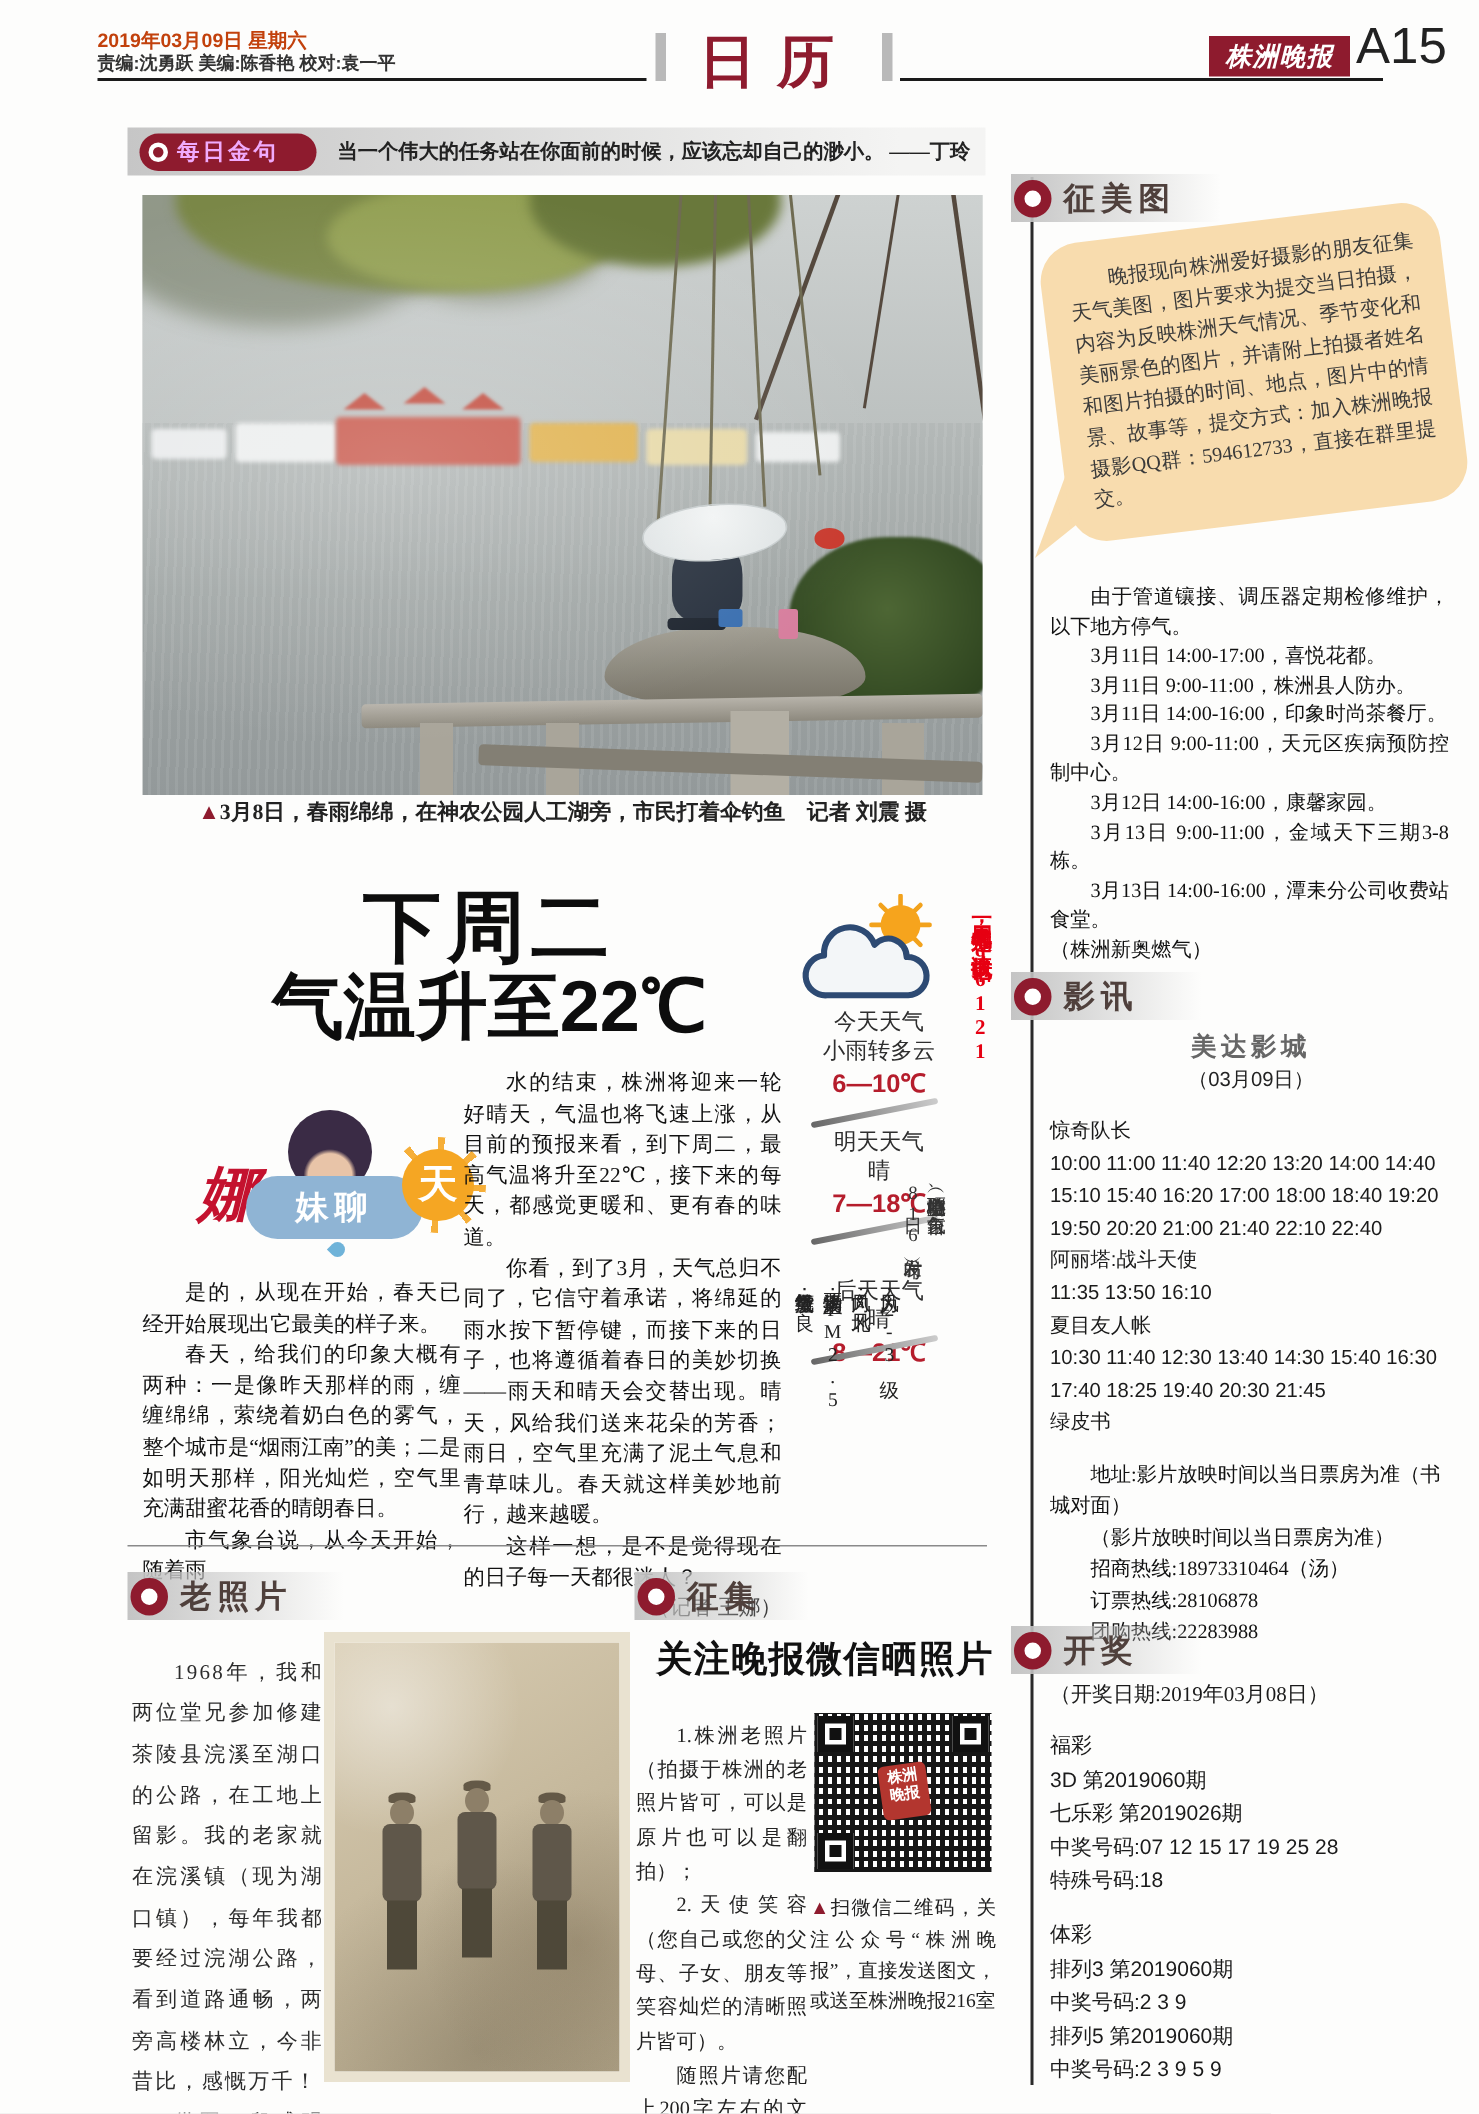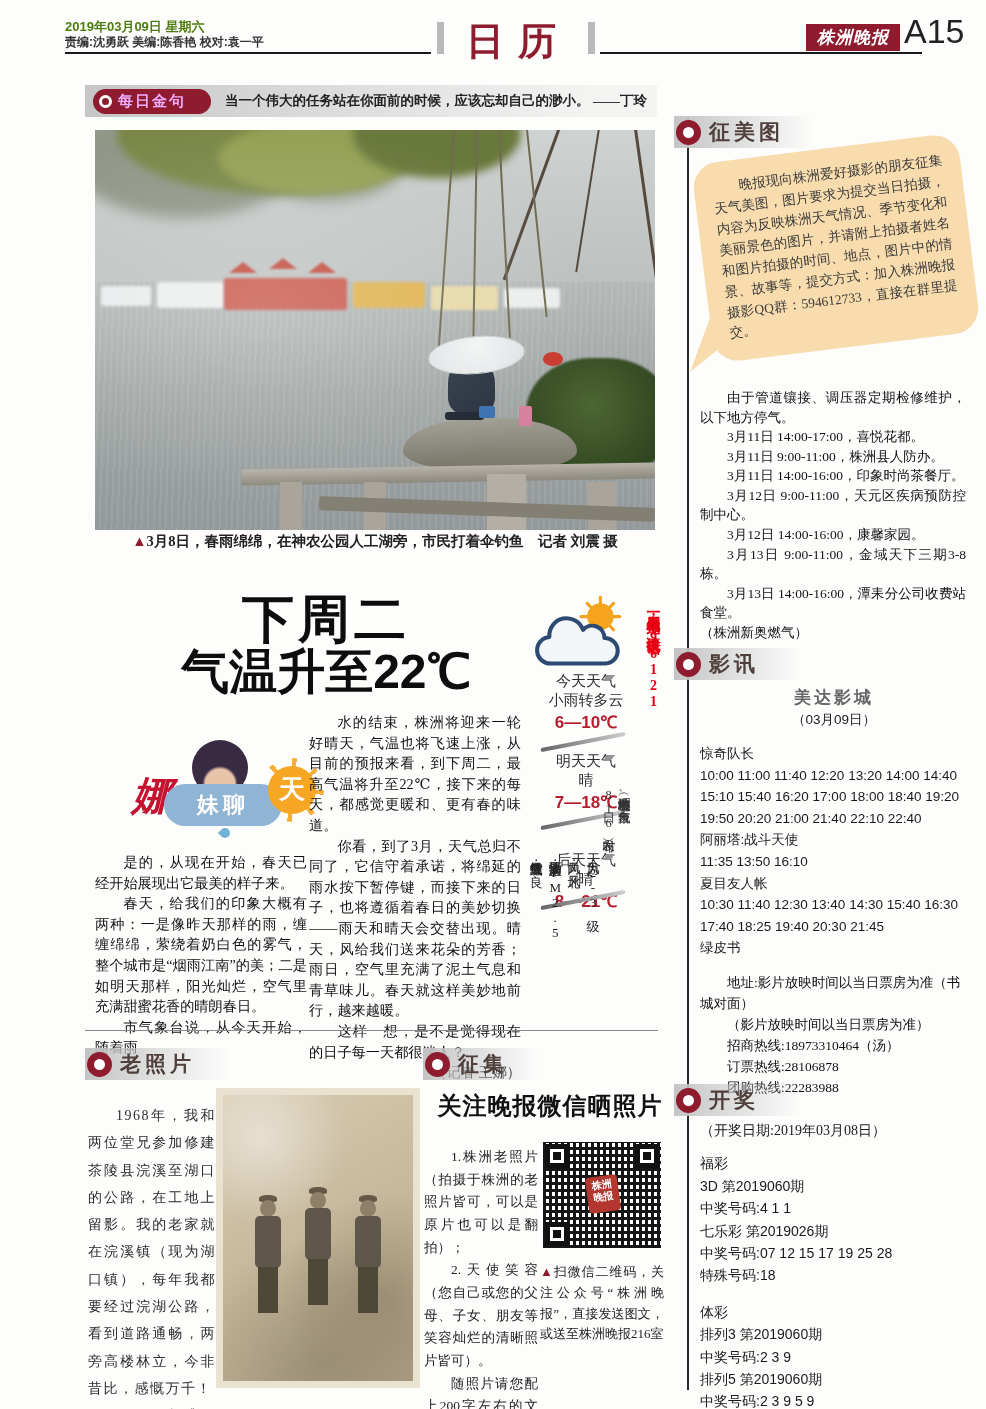--- a/index.html
+++ b/index.html
@@ -9,21 +9,21 @@
   }
   html,body{margin:0;padding:0;background:#e9e9e9;}
   .page{
     position:relative;width:986px;height:1409px;margin:0 auto;background:#fdfdfc;
     font-family:"Liberation Serif","DejaVu Serif",serif;color:var(--ink);overflow:hidden;
   }
   .abs{position:absolute;}
   .preline{white-space:pre-line;}
 
   
-  .hdr-date{left:65px;top:18px;font-family:"Liberation Sans",sans-serif;font-size:13px;font-weight:700;color:#4d7c0f;}
+  .hdr-date{left:65px;top:18px;font-family:"Liberation Sans",sans-serif;font-size:13px;font-weight:700;color:#c2410c;}
   .hdr-credits{left:65px;top:34px;font-family:"Liberation Sans",sans-serif;font-size:12px;font-weight:700;color:#333;}
   .hdr-line-l{left:65px;top:52px;width:366px;height:2px;background:#1a1a1a;}
   .hdr-line-r{left:600px;top:52px;width:322px;height:2px;background:#1a1a1a;}
   .hdr-bar{top:22px;width:7px;height:32px;background:#b9b9b9;}
   .hdr-sec{left:466px;top:16px;font-size:38px;font-weight:900;color:var(--accent);letter-spacing:14px;}
   .hdr-logo{left:806px;top:24px;width:94px;height:27px;background:var(--accent);color:#fff;
     font-size:17px;font-weight:900;font-style:italic;letter-spacing:1px;text-align:center;line-height:27px;}
   .hdr-page{left:904px;top:12px;font-family:"Liberation Sans",sans-serif;font-size:34px;color:#222;}
 
   
@@ -398,21 +398,20 @@
   </div>
 
   <div class="abs sec-head" style="left:674px;top:1084px;width:130px;">
     <span class="donut"></span>
     <span class="sec-label">开奖</span>
   </div>
   <div class="abs lot">
     <p class="lot-date">（开奖日期:2019年03月08日）</p>
     <p>福彩</p>
     <p>3D 第2019060期</p>
-    <p>中奖号码:4 1 1</p>
     <p>七乐彩 第2019026期</p>
     <p>中奖号码:07 12 15 17 19 25 28</p>
     <p>特殊号码:18</p>
     <div class="lot-gap"></div>
     <p>体彩</p>
     <p>排列3 第2019060期</p>
     <p>中奖号码:2 3 9</p>
     <p>排列5 第2019060期</p>
     <p>中奖号码:2 3 9 5 9</p>
 

